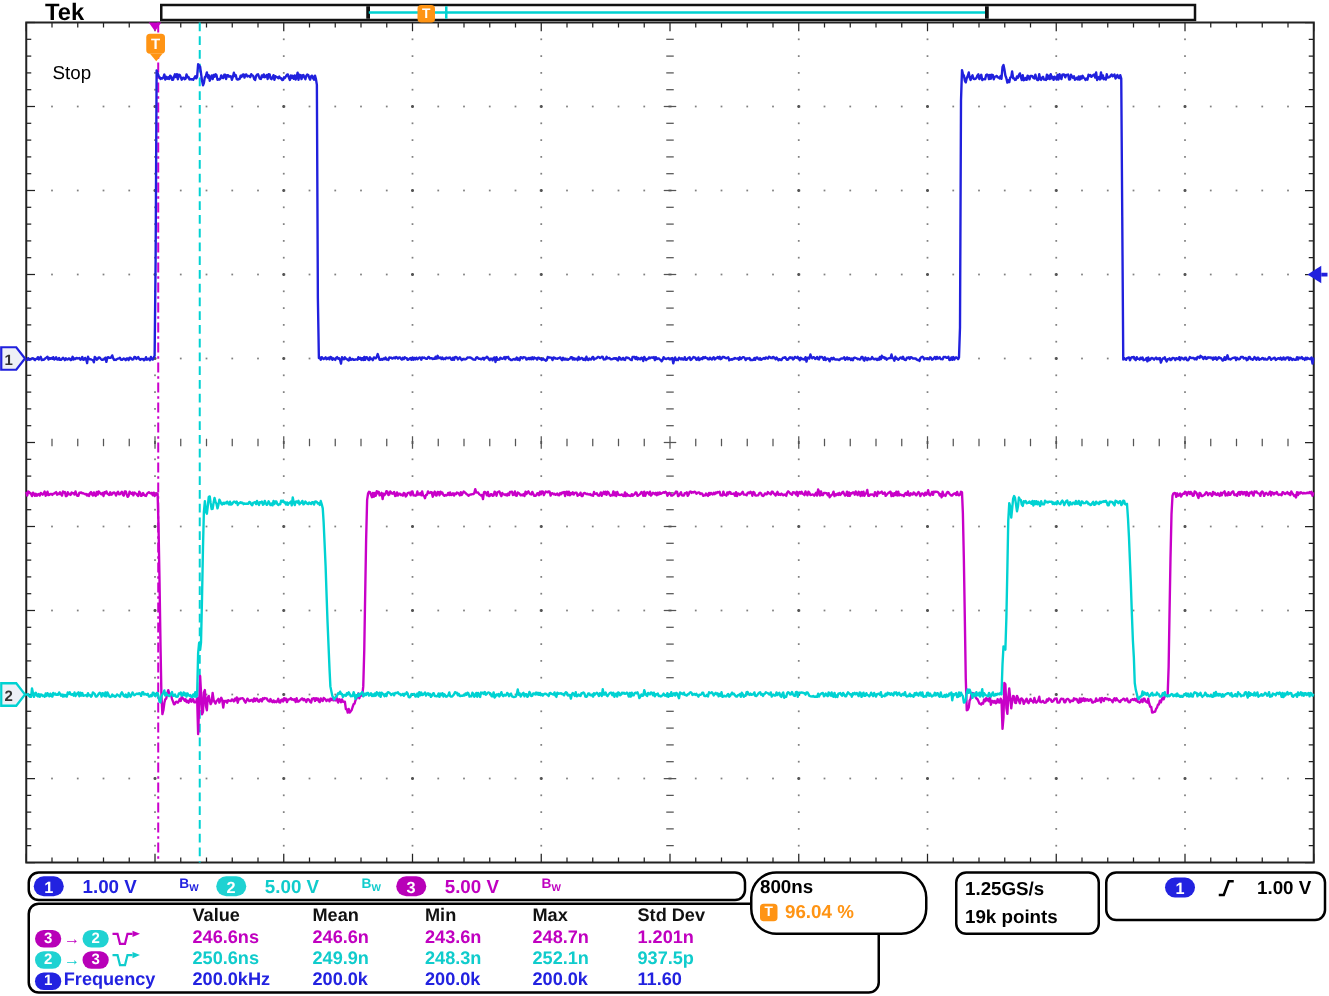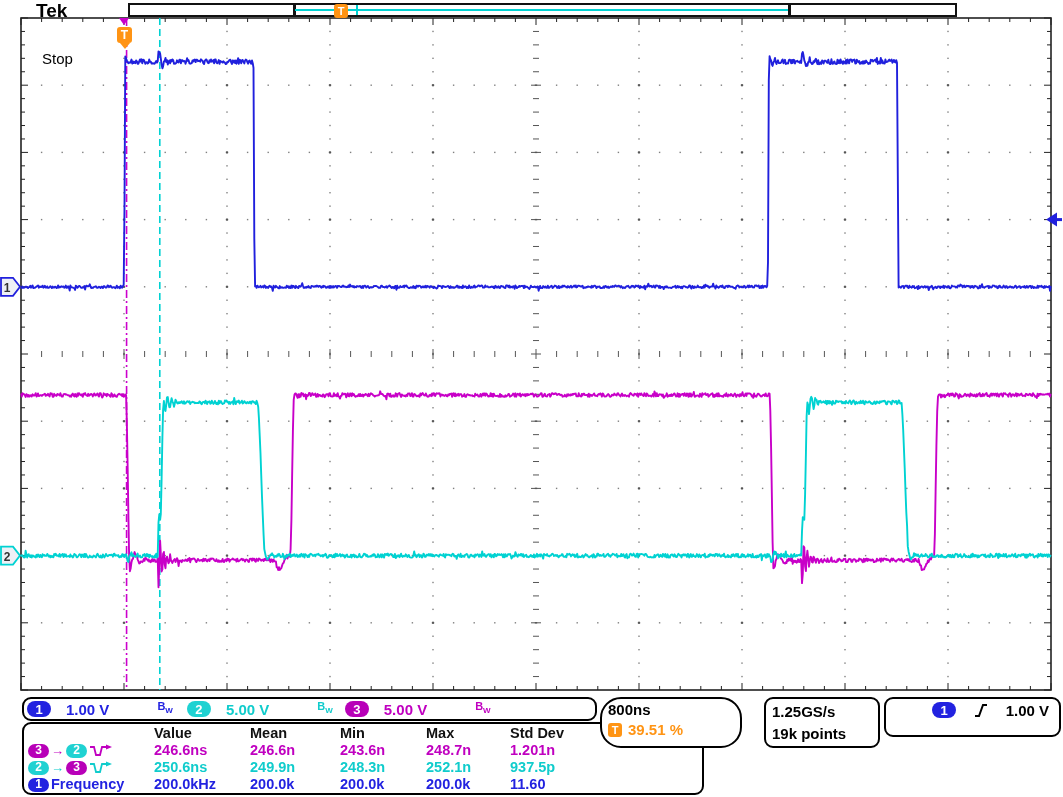--- a/index.html
+++ b/index.html
@@ -27,21 +27,21 @@
   .badge{display:inline-flex;align-items:center;justify-content:center;width:24px;height:16px;
          border-radius:9px;color:#fff;font-weight:bold;font-size:13px;flex:none;}
   .badge.sm{width:21px;height:14px;font-size:12px;border-radius:7px;}
   .bg1{background:#2222e0;} .bg2{background:#1fd2d2;} .bg3{background:#b800b8;}
   .t1{color:#2222e0;} .t2{color:#10cccc;} .t3{color:#c000c0;}
   .bw{font-weight:bold;font-size:11px;line-height:11px;}
   .bw sub{font-size:8px;}
   #ch-box{left:22px;top:697px;width:575px;height:24px;display:flex;align-items:center;
           padding:0 4px 0 3px;font-size:15px;font-weight:bold;}
   #ch-box .scale{margin-left:15px;}
-  #ch-box .bw{margin-left:48px;}
+  #ch-box .bw{margin-left:34px;}
   #ch-box .grp2{margin-left:14px;} #ch-box .grp3{margin-left:12px;}
   #meas-box{left:22px;top:722px;width:682px;height:73px;padding:1px 4px 0 4px;}
   .meas-grid{display:grid;grid-template-columns:126px 96px 90px 86px 84px 1fr;
              font-size:14.5px;font-weight:bold;line-height:17px;color:#111;}
   .meas-grid .cell{white-space:nowrap;}
   .rowlab{display:flex;align-items:center;gap:2px;}
   .arrow{font-size:13px;font-weight:bold;}
   #horiz-box{left:600px;top:697px;width:142px;height:51px;padding:2px 6px;font-size:15px;font-weight:bold;border-radius:21px;}
   #horiz-box .line2{display:flex;align-items:center;gap:6px;margin-top:3px;color:#ff9414;}
   #horiz-box .tbadge{width:14px;height:14px;font-size:11px;}
@@ -1252,21 +1252,21 @@
       <div class="cell t1">200.0k</div>
       <div class="cell t1">200.0k</div>
       <div class="cell t1">11.60</div>
     </div>
   </div>
 
   <div id="horiz-box" class="box">
     <div>800ns</div>
     <div class="line2">
       <span class="tbadge">T</span>
-      <span>39.51 %</span>
+      <span>96.04 %</span>
     </div>
   </div>
 
   <div id="acqu-box" class="box">
     <div>1.25GS/s</div>
     <div>19k points</div>
   </div>
 
   <div id="trig-box" class="box">
     <span class="badge bg1">1</span>

